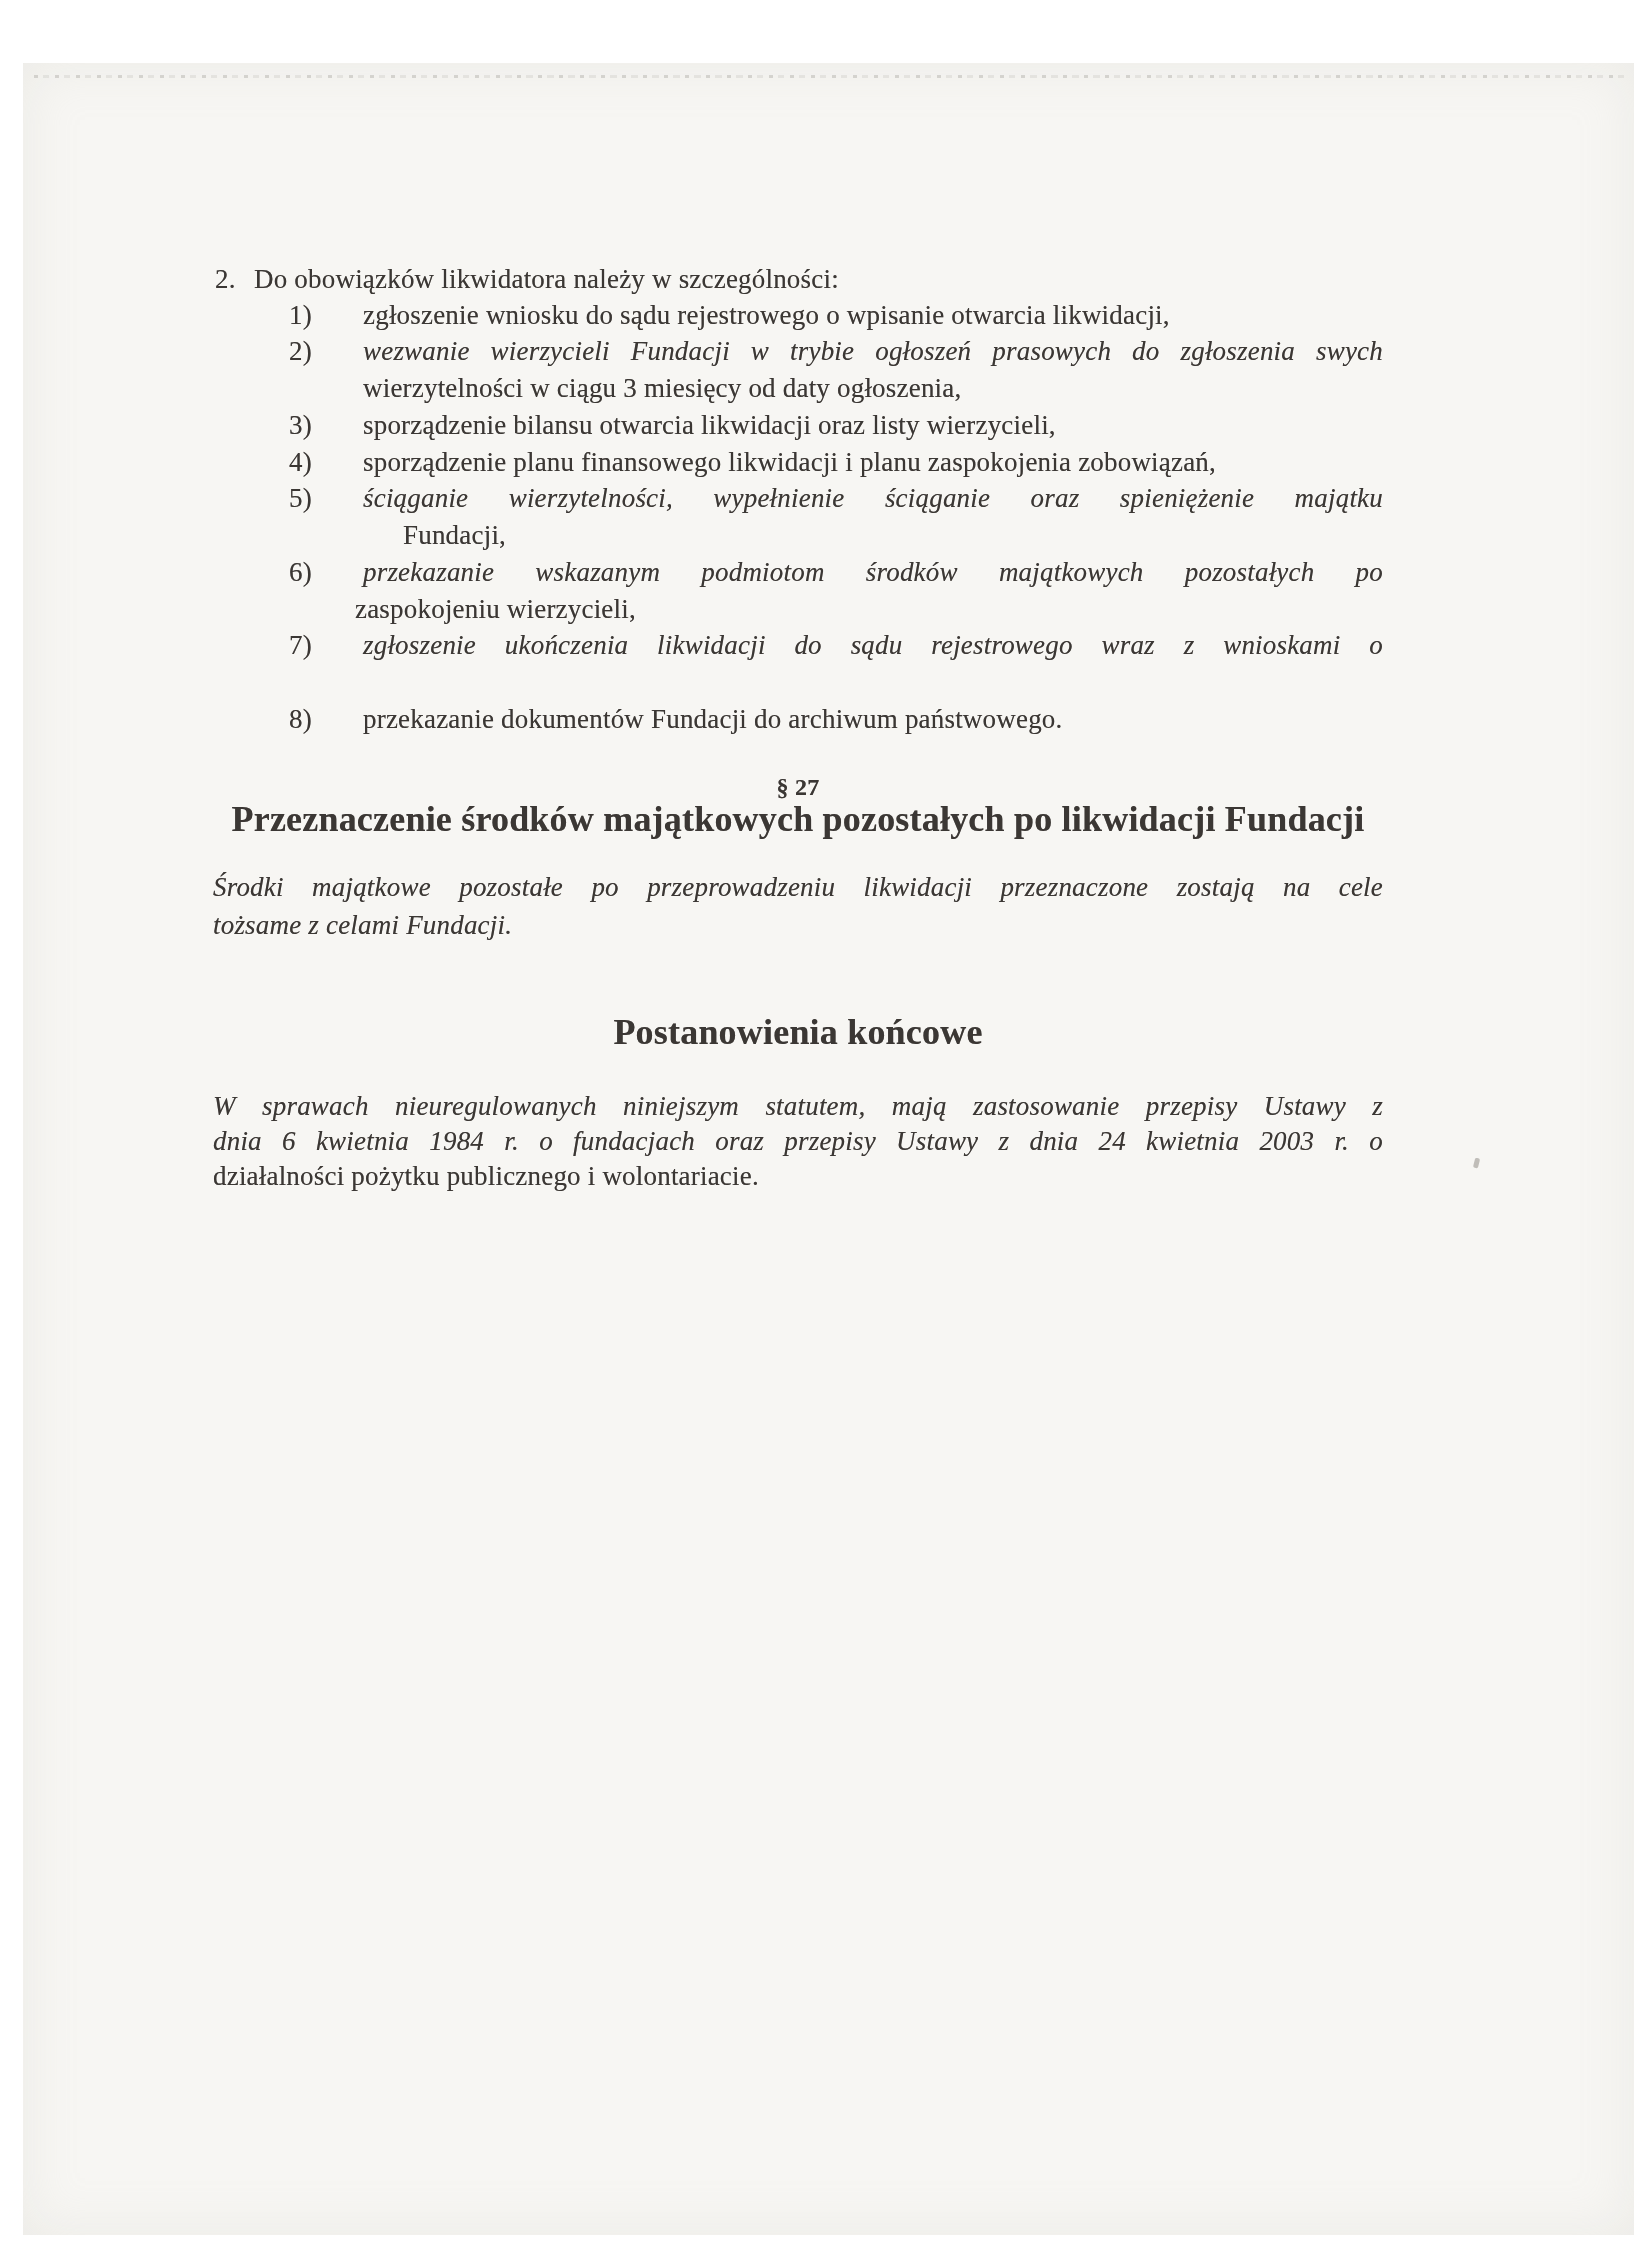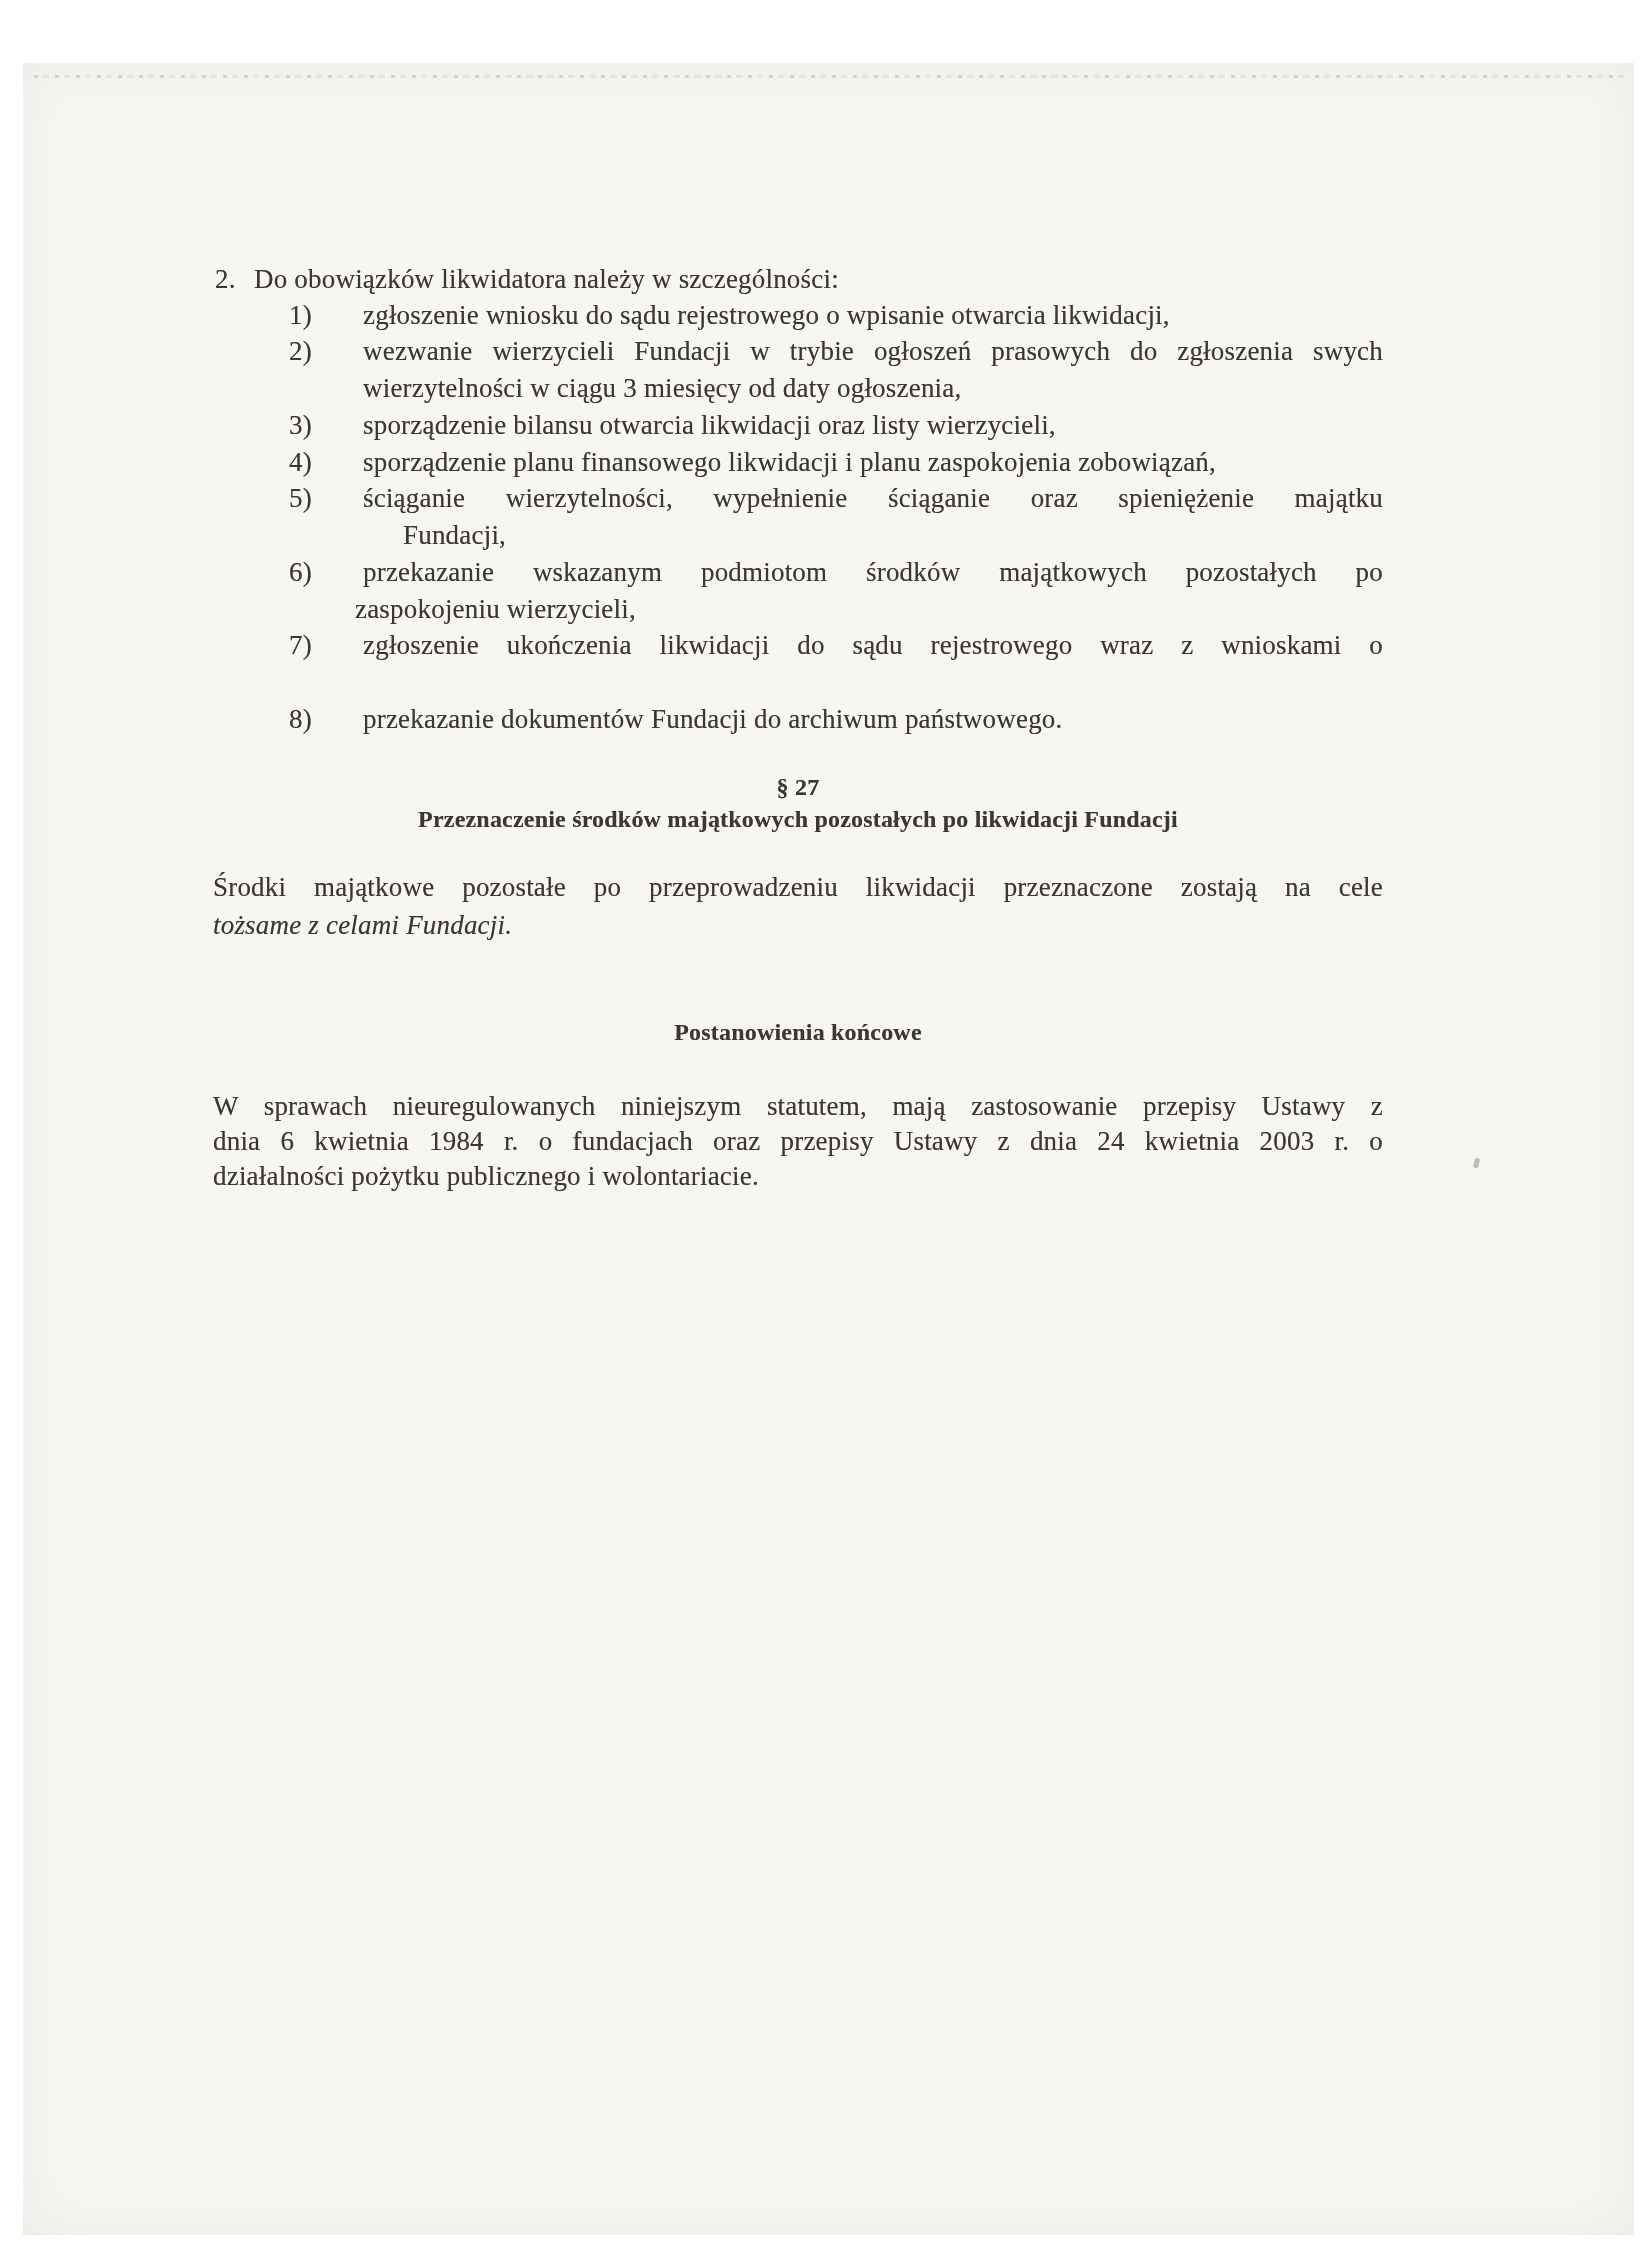--- a/index.html
+++ b/index.html
@@ -48,25 +48,25 @@
     font-size: 27px;
     line-height: 37px;
     color: #3b3734;
     letter-spacing: 0.2px;
     text-shadow: 0 0 0.6px rgba(59,55,52,0.5);
   }
   .flexline { display: flex; }
   .inum { flex: 0 0 39px; }
   .lnum { flex: 0 0 74px; }
   .txt  { flex: 1 1 auto; }
-  .just { text-align: justify; text-align-last: justify; }
+  .just { text-align: justify; text-align-last: justify; font-style: italic; }
   .nowrap { white-space: nowrap; }
   .center { text-align: center; }
   .mark  { font-weight: bold; font-size: 24px; }
-  .title { font-weight: bold; font-size: 24px; font-family: Liberation Serif, serif; }
+  .title { font-weight: bold; font-size: 36px; font-family: Liberation Serif, serif; }
 </style>
 </head>
 <body>
 
 <div class="canvas">
   <div class="page"></div>
   <div class="fold-line"></div>
   <div class="speck"></div>
 
   <div class="line flexline" style="left:215px; top:261px; width:1168px;">

